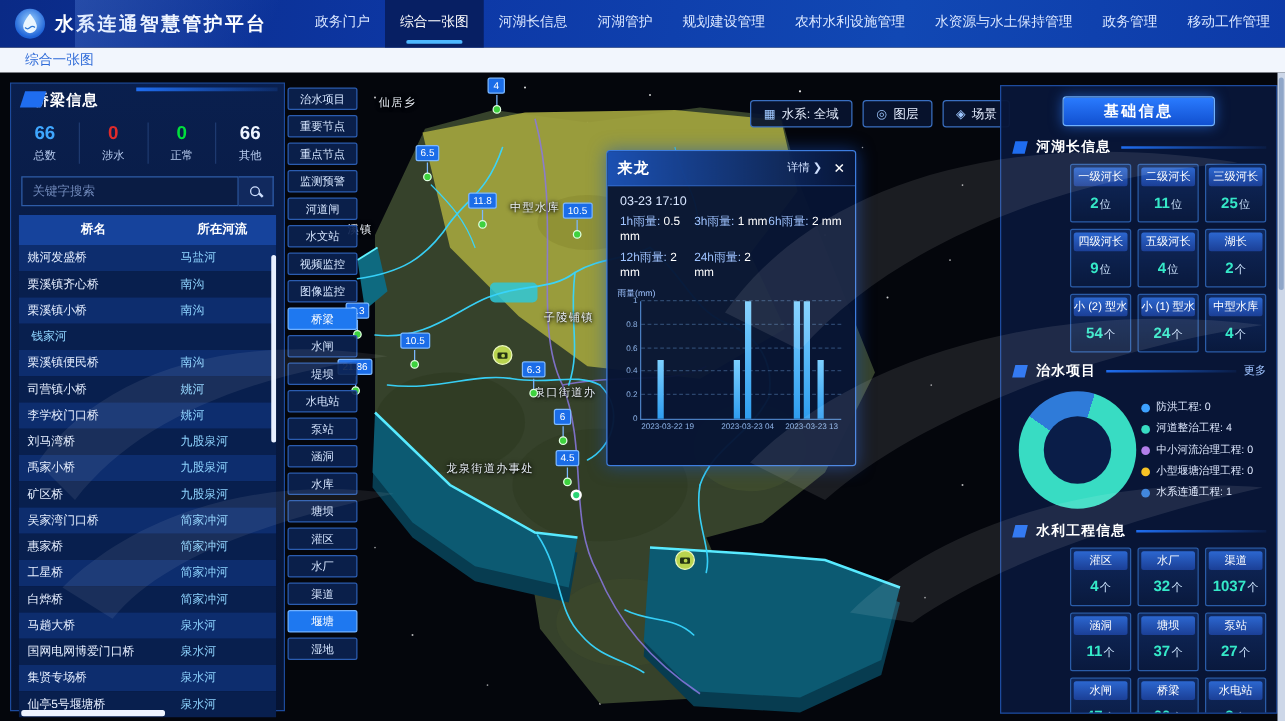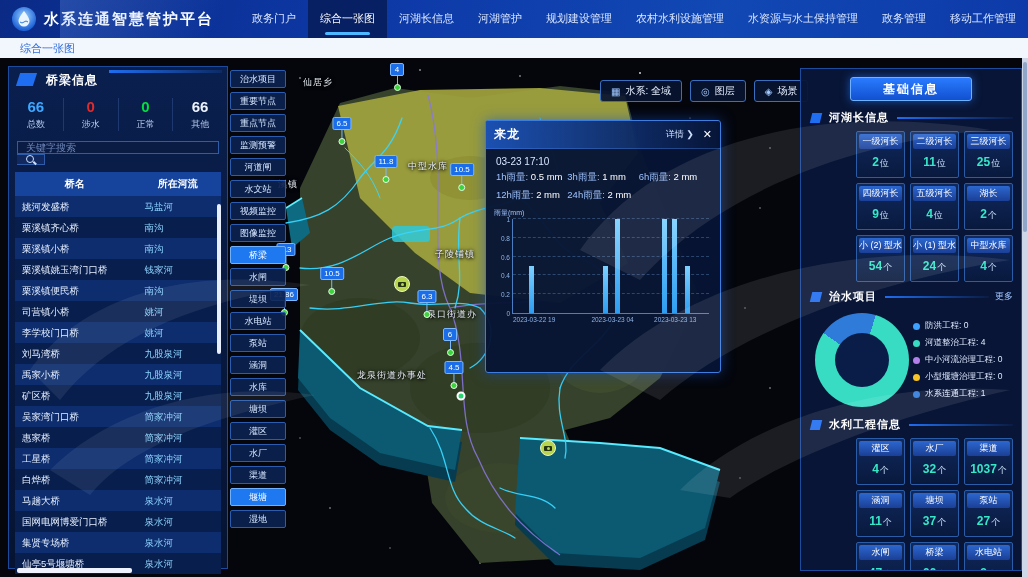--- a/index.html
+++ b/index.html
@@ -46,32 +46,32 @@
 
   .map-controls { position:absolute; left:600px; top:22px; display:flex; gap:8px; z-index:10; }
   .map-ctrl { height:22px; padding:0 10px; background:rgba(8,20,48,.92); border:1px solid #3a6fc0;
     border-radius:3px; color:#e6efff; font-size:10px; display:flex; align-items:center; gap:5px; cursor:pointer; }
   .map-ctrl .ic { font-size:10px; color:#9fc8ff; }
 
   
   .left-panel { position:absolute; left:8px; top:8px; width:220px; height:503px;
     background:linear-gradient(180deg,rgba(10,32,80,.97),rgba(6,20,52,.97));
     border:1px solid #1c4a9c; z-index:20; }
-  .panel-header { height:26px; position:relative; padding-left:37px; line-height:26px;
+  .panel-header { height:26px; position:relative; padding-left:18px; line-height:26px;
     color:#fff; font-size:12px; font-weight:bold; letter-spacing:1px; }
   .panel-header::before { content:""; position:absolute; left:9px; top:6px; width:17px; height:13px;
     background:#1f6df0; transform:skewX(-18deg); }
   .panel-header::after { content:""; position:absolute; left:100px; right:5px; top:3px; height:3px;
     background:linear-gradient(90deg,#1f6df0,rgba(31,109,240,.15)); }
   .stats-row { display:flex; padding:5px 0 7px; }
   .stat { flex:1; text-align:center; border-right:1px solid rgba(90,140,220,.25); }
   .stat:last-child { border-right:none; }
   .stat-value { font-size:15px; font-weight:bold; }
   .stat-label { font-size:9px; color:#b9cdf0; margin-top:3px; }
-  .search-row { margin:3px 8px 7px; display:flex; height:24px;flex-direction:column; }
+  .search-row { margin:3px 8px 7px; display:flex; height:24px; }
   .search-input { flex:1; background:#0a1c44; border:1px solid #2e5ca8; color:#dfe9ff; font-size:10px;
     padding:0 8px; outline:none; font-family:inherit; }
   .search-input::placeholder { color:#6f87b8; }
   .search-btn { width:28px; border:1px solid #2e5ca8; border-left:none; background:#11295e;
     display:flex; align-items:center; justify-content:center; cursor:pointer; }
   .mag { position:relative; width:9px; height:9px; }
   .mag::before { content:""; position:absolute; left:0; top:0; width:6px; height:6px; border:1.5px solid #cfe0ff; border-radius:50%; }
   .mag::after { content:""; position:absolute; left:6.5px; top:6.5px; width:3.5px; height:1.5px; background:#cfe0ff; transform:rotate(45deg); }
   .bridge-table { margin:0 6px; position:relative; height:402px; overflow:hidden; }
   .thead { display:flex; background:#16439c; height:24px; line-height:24px; font-size:10px; color:#fff; font-weight:bold; }
@@ -85,21 +85,21 @@
   .v-thumb { position:absolute; right:0; top:32px; width:4px; height:150px; background:#e8f0ff; border-radius:2px; z-index:3; }
   .h-thumb { position:absolute; left:2px; bottom:1px; width:56%; height:5px; background:#eef3ff; border-radius:2px; z-index:3; }
 
   
   .layer-toolbar { position:absolute; left:230px; top:12px; width:56px; display:flex; flex-direction:column; gap:4px; z-index:15; }
   .layer-btn { height:18px; line-height:17px; font-size:9px; color:#d6e6ff; text-align:center; cursor:pointer;
     background:rgba(11,34,80,.92); border:1px solid #2b5cb0; border-radius:2px; white-space:nowrap; overflow:hidden; }
   .layer-btn.active { background:#1e78f0; border-color:#6fb0ff; color:#fff; }
 
   
-  .popup { position:absolute; left:485px; top:62px; width:236px; height:253px; z-index:30;
+  .popup { position:absolute; left:485px; top:62px; width:200px; height:253px; z-index:30;
     background:rgba(6,20,52,.96); border:1px solid #3d7de0; border-radius:3px;
     box-shadow:0 0 14px rgba(20,80,200,.55); }
   .popup-header { height:28px; display:flex; align-items:center; padding:0 8px;
     background:linear-gradient(90deg,rgba(30,90,200,.85),rgba(10,30,80,.15)); border-bottom:1px solid rgba(70,130,230,.4); }
   .popup-title { font-size:12px; font-weight:bold; color:#fff; letter-spacing:1px; }
   .popup-detail { margin-left:auto; font-size:9px; color:#cfe0ff; cursor:pointer; }
   .popup-close { margin-left:9px; color:#fff; font-size:11px; cursor:pointer; }
   .popup-time { font-size:10px; color:#d7e5ff; padding:7px 10px 3px; }
   .popup-metrics { display:grid; grid-template-columns:1fr 1fr 1fr; padding:1px 10px; font-size:9.5px; row-gap:5px; }
   .metric .ml { color:#9fc3ff; } .metric .mv { color:#fff; }
@@ -328,21 +328,20 @@
           </div>
           <div class="trow">
             <span class="c1">栗溪镇齐心桥</span>
             <span class="c2">南沟</span>
           </div>
           <div class="trow">
             <span class="c1">栗溪镇小桥</span>
             <span class="c2">南沟</span>
           </div>
           <div class="trow">
-            <span class="c1">栗溪镇姚玉湾门口桥</span>
             <span class="c2">钱家河</span>
           </div>
           <div class="trow">
             <span class="c1">栗溪镇便民桥</span>
             <span class="c2">南沟</span>
           </div>
           <div class="trow">
             <span class="c1">司营镇小桥</span>
             <span class="c2">姚河</span>
           </div>

